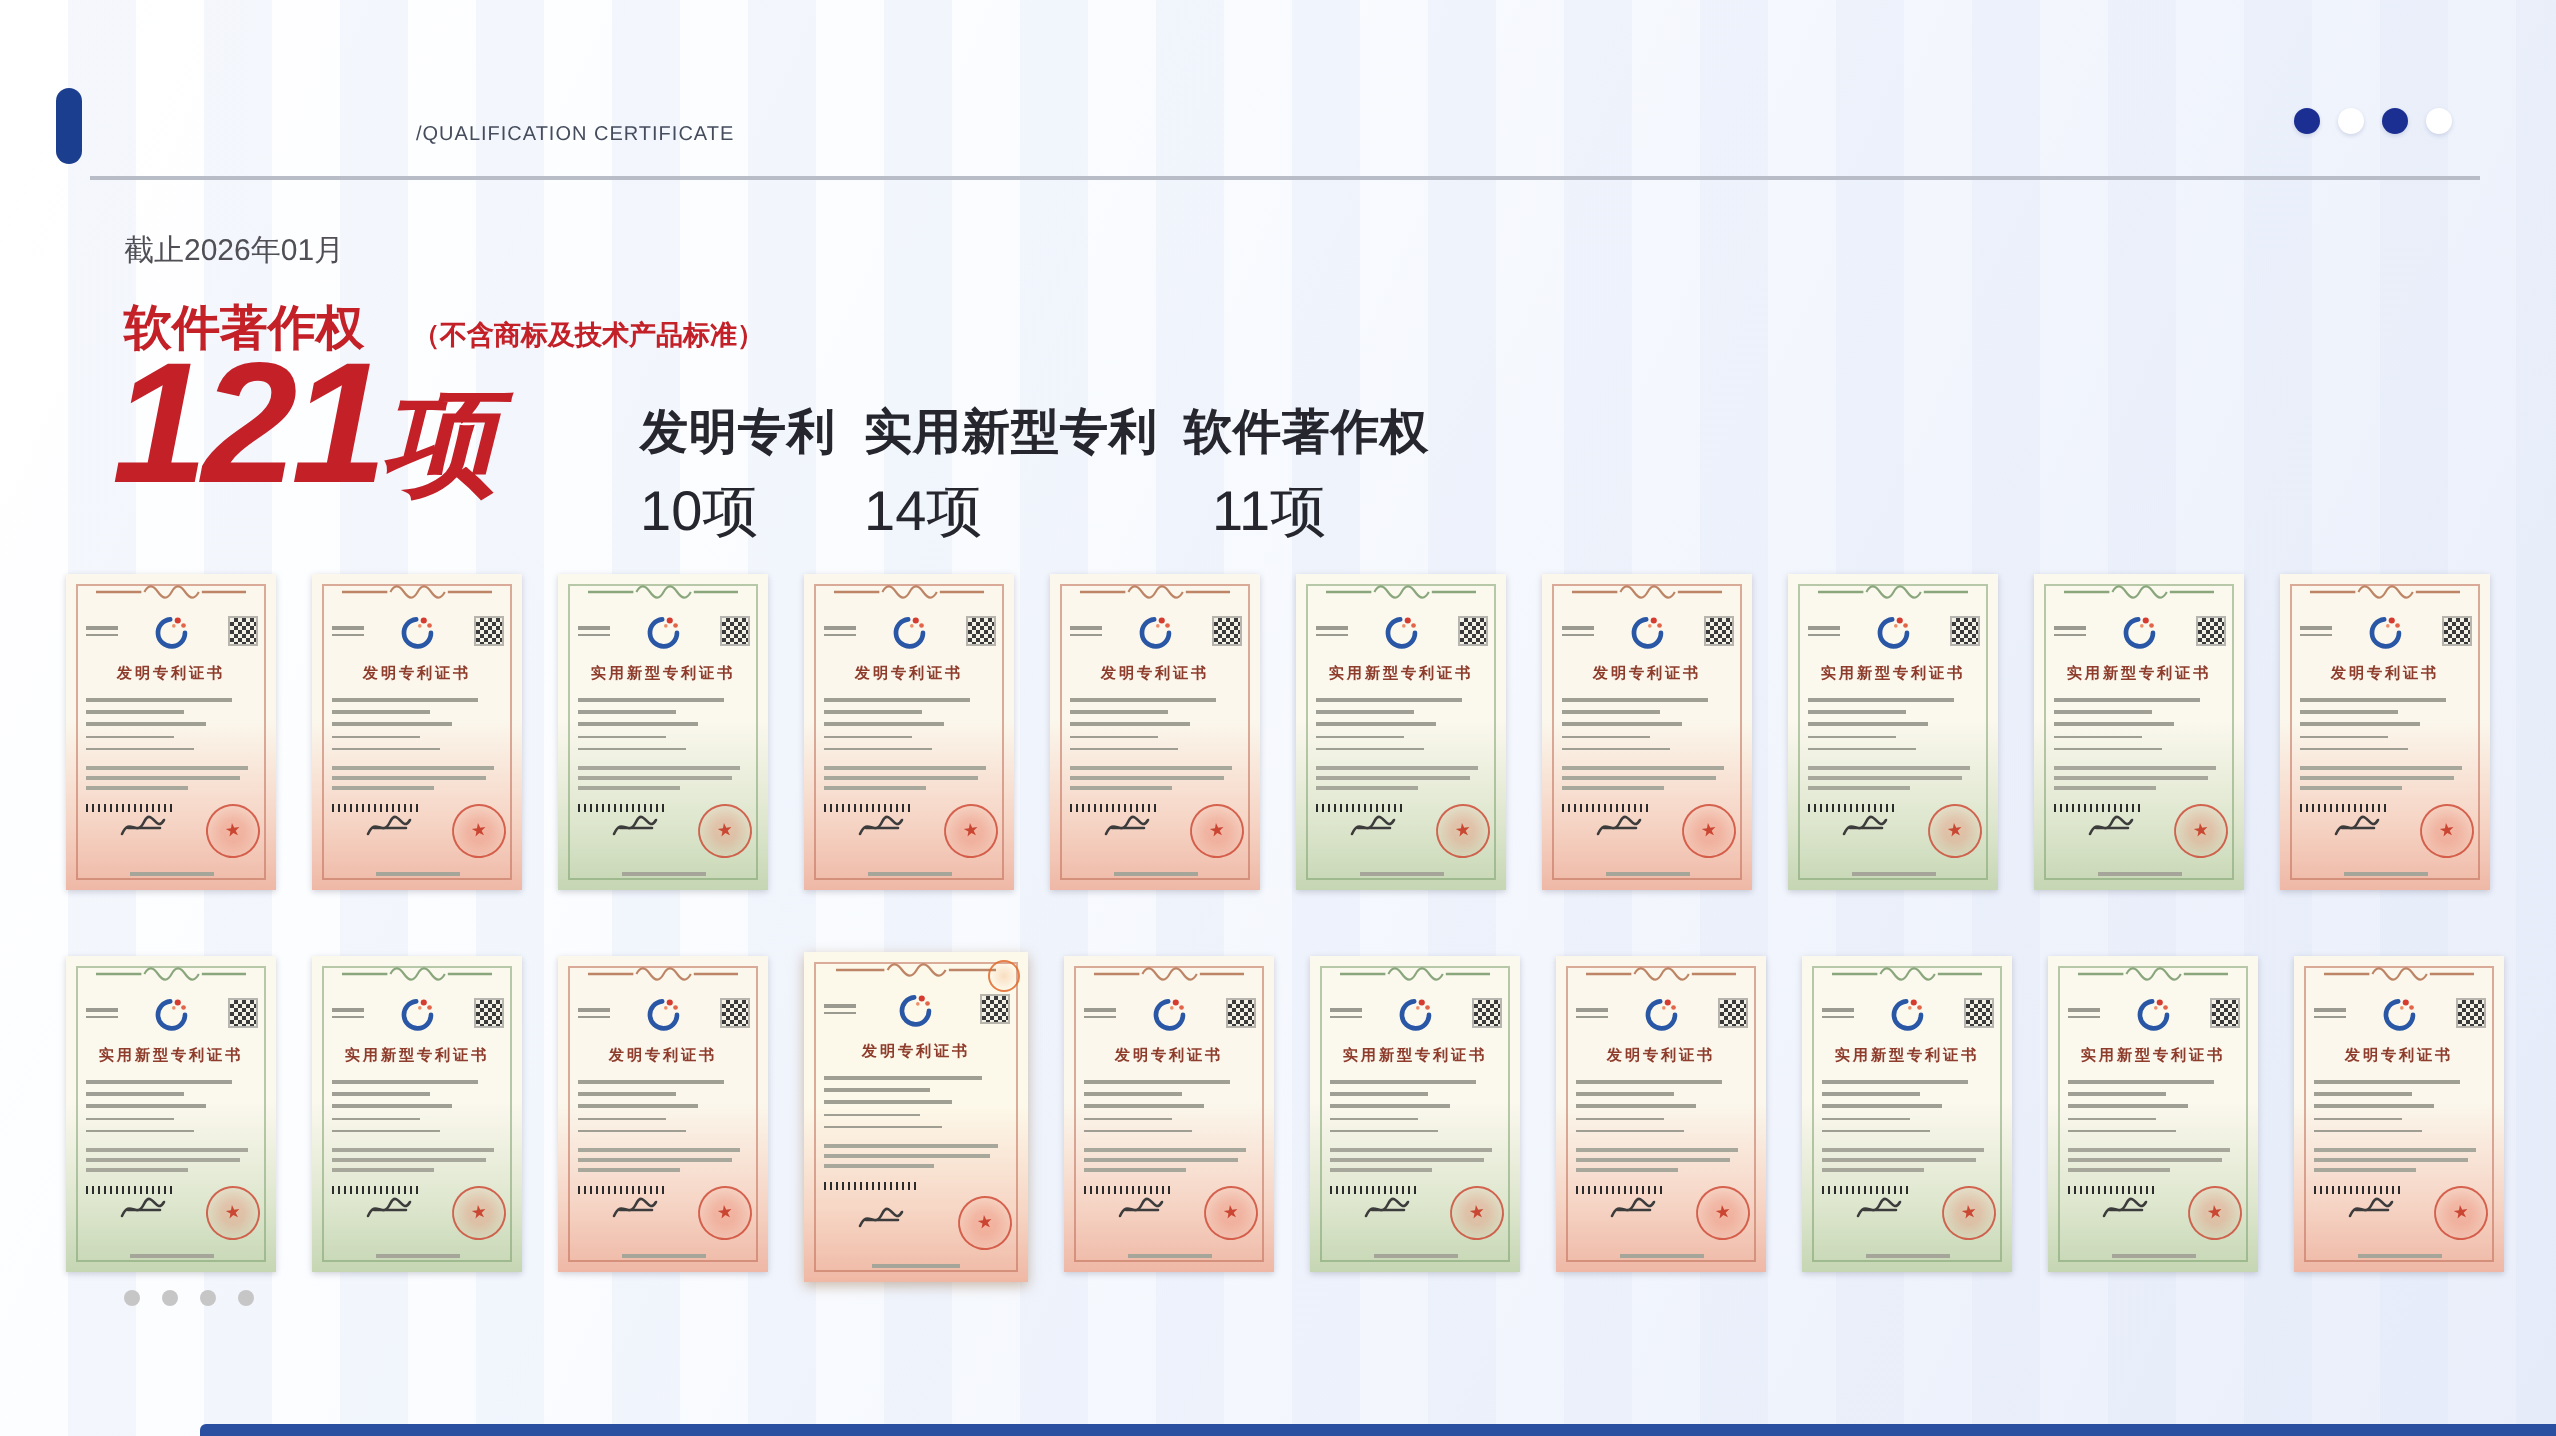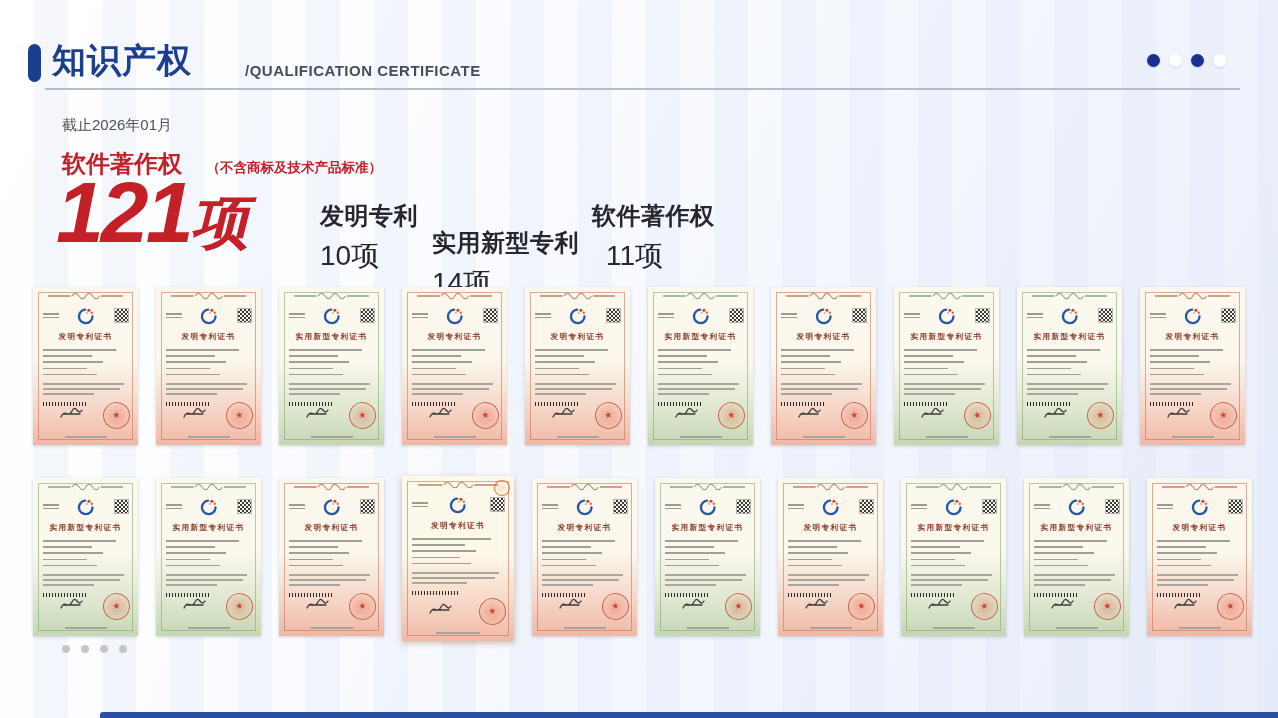--- a/index.html
+++ b/index.html
@@ -17,21 +17,21 @@
   .accent-bar {
     position:absolute; left:28px; top:44px; width:13px; height:38px;
     background:var(--accent-navy); border-radius:7px;
   }
   .page-title {
     position:absolute; left:52px; top:38px;
     font-size:34px; font-weight:800; color:var(--accent-navy); letter-spacing:1px;
   }
   .page-subtitle {
     position:absolute; left:208px; top:62px;
-    font-size:15px; font-weight:700; color:var(--text-slate); letter-spacing:.5px;margin-left:37px;
+    font-size:10px; font-weight:400; color:var(--text-slate); letter-spacing:.5px;
   }
   .header-divider {
     position:absolute; left:45px; top:88px; width:1195px; height:2px;
     background:var(--divider-gray);
   }
   .nav-dots { position:absolute; right:52px; top:54px; display:flex; gap:9px; }
   .nav-dot { width:13px; height:13px; border-radius:50%;
     box-shadow:0 1px 2px rgba(30,50,120,.15); }
 
   
@@ -40,21 +40,21 @@
   .total-label { font-size:24px; font-weight:700; color:var(--accent-red); }
   .total-note  { font-size:13.5px; font-weight:700; color:var(--accent-red); margin-left:20px; }
   .big-number { position:absolute; left:56px; top:172px; white-space:nowrap;
     color:var(--accent-red); font-style:italic; line-height:.95; }
   .big-number .num  { font-size:86px; font-weight:800; letter-spacing:-3px; }
   .big-number .unit { font-size:58px; font-weight:800; letter-spacing:-2px; }
 
   
   .stats { position:absolute; left:0; top:200px; width:100%; height:70px; }
   .stat { position:absolute; top:0; }
-  .stat:nth-child(1){ left:320px; } .stat:nth-child(2){ left:432px;margin-top:27px; }
+  .stat:nth-child(1){ left:320px; } .stat:nth-child(2){ left:432px; }
   .stat:nth-child(3){ left:592px; } .stat:nth-child(4){ left:748px; }
   .stat:nth-child(5){ left:878px; }
   .stat-label { font-size:24px; font-weight:700; color:var(--text-dark); letter-spacing:.5px; }
   .stat-value { font-size:28px; font-weight:400; color:var(--text-dark); margin-top:5px; }
   .stat:nth-child(3) .stat-value { margin-left:14px; }
 
   
   .cert-row { position:absolute; left:33px; width:1215px; display:flex; gap:18px; align-items:flex-start;text-decoration:underline; }
   .cert-row.row-0 { top:287px; }
   .cert-row.row-1 { top:478px; }
@@ -110,21 +110,20 @@
   .pager-dots { position:absolute; left:62px; top:645px; display:flex; gap:11px; }
   .pager-dot { width:8px; height:8px; border-radius:50%; background:var(--dot-gray); }
   .bottom-bar { position:absolute; left:100px; right:0; bottom:0; height:6px;
     background:var(--bottom-bar); border-radius:3px 0 0 0; }
 </style>
 </head>
 <body>
 
 <div class="header">
   <span class="accent-bar"></span>
-  <h1 class="page-title">知识产权</h1>
   <span class="page-subtitle">/QUALIFICATION CERTIFICATE</span>
   <div class="nav-dots">
       <span class="nav-dot" style="background: rgb(27, 47, 146);"></span>
       <span class="nav-dot" style="background: rgb(255, 255, 255);"></span>
       <span class="nav-dot" style="background: rgb(27, 47, 146);"></span>
       <span class="nav-dot" style="background: rgb(255, 255, 255);"></span>
     </div>
   <div class="header-divider"></div>
 </div>
 

